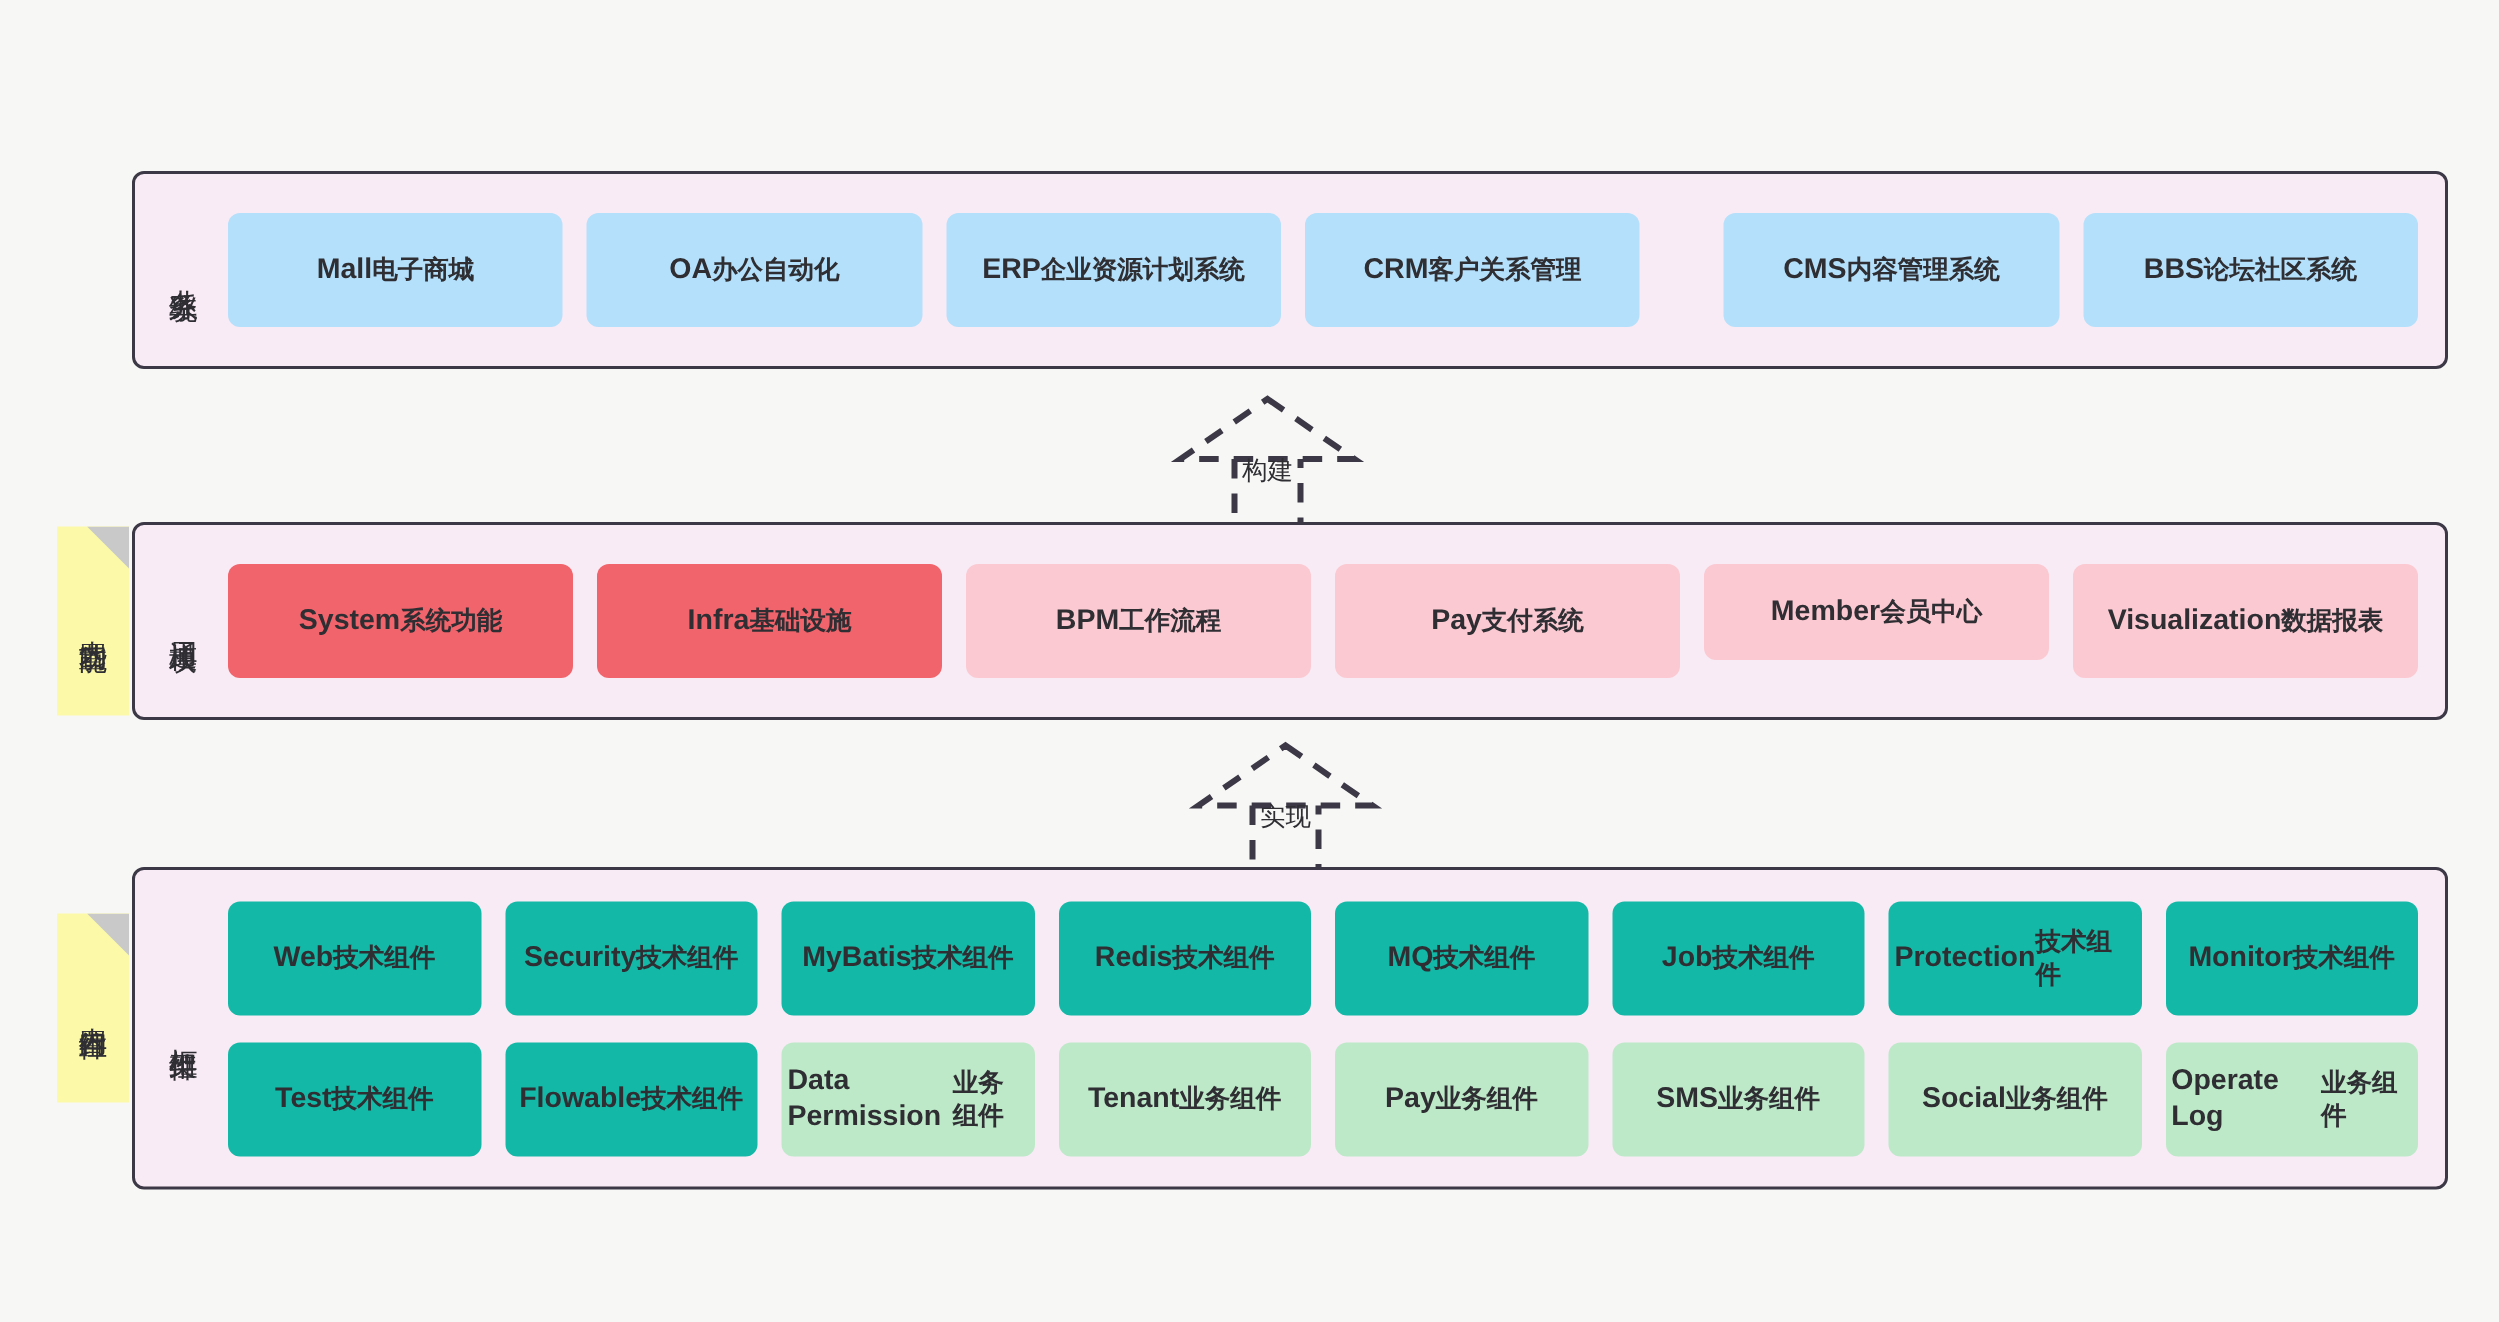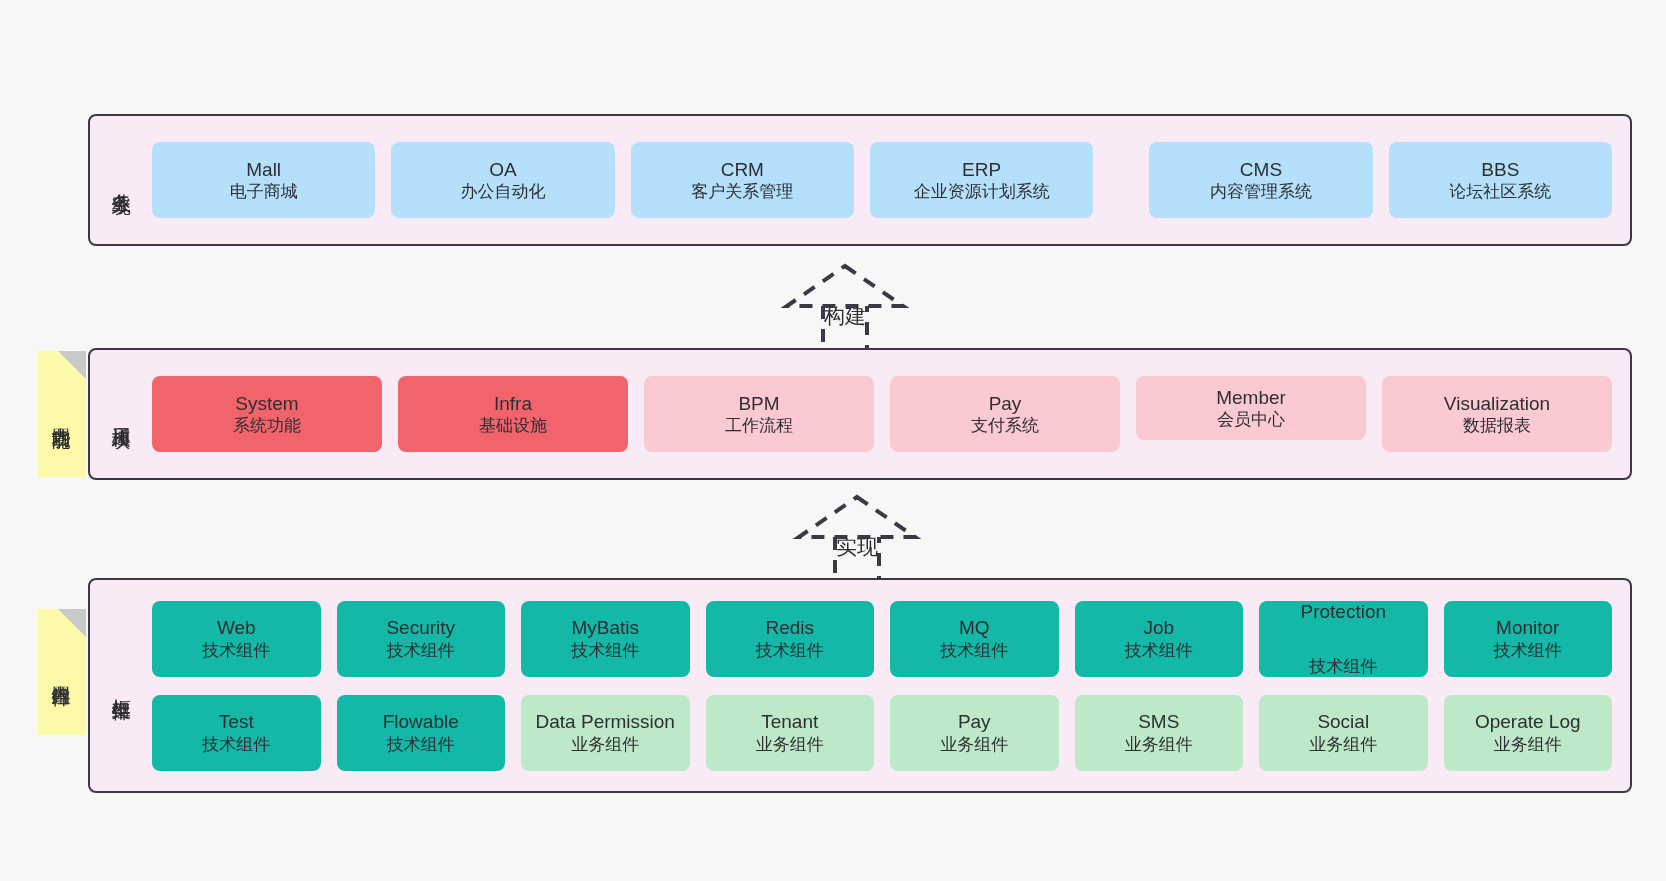--- a/index.html
+++ b/index.html
@@ -57,26 +57,27 @@
   }
   .card-row {
     display: flex;
     gap: 16px;
   }
   .card {
     flex: 1 1 0;
     box-sizing: border-box;
     border-radius: 8px;
     display: flex;
-    flex-direction: column;
+    flex-direction: row;
     align-items: center;
     justify-content: center;
     line-height: 1.24;
     padding: 6px 4px;
     color: #2e2e33;
+    font-weight: bold;
   }
   .card .t1 {
     font-size: 19px;
   }
   .card .t2 {
     font-size: 17px;
   }
 
   
   .c-blue       { background: #b4e0fb; }
@@ -123,21 +124,21 @@
   .uml-arrow svg {
     position: absolute;
     left: 0; top: 0;
     overflow: visible;
   }
   .uml-arrow .arrow-label {
     position: absolute;
     left: 50%;
     transform: translateX(-50%);
     top: 40px;
-    font-size: 21px;
+    font-size: 17px;
     color: #2e2e33;
     background: transparent;
     white-space: nowrap;
     padding: 0 2px;
   }
 </style>
 </head>
 <body>
 
 <div class="canvas">
@@ -148,26 +149,26 @@
       <div class="card-row">
         <div class="card c-blue" style="height:76px;">
           <div class="t1">Mall</div>
           <div class="t2">电子商城</div>
         </div>
         <div class="card c-blue" style="height:76px;">
           <div class="t1">OA</div>
           <div class="t2">办公自动化</div>
         </div>
         <div class="card c-blue" style="height:76px;">
+          <div class="t1">ERP</div>
+          <div class="t2">企业资源计划系统</div>
+        </div>
+        <div class="card c-blue" style="height:76px;">
           <div class="t1">CRM</div>
           <div class="t2">客户关系管理</div>
-        </div>
-        <div class="card c-blue" style="height:76px;">
-          <div class="t1">ERP</div>
-          <div class="t2">企业资源计划系统</div>
         </div>
         <div class="card c-blue" style="height:76px;margin-left:40px;">
           <div class="t1">CMS</div>
           <div class="t2">内容管理系统</div>
         </div>
         <div class="card c-blue" style="height:76px;">
           <div class="t1">BBS</div>
           <div class="t2">论坛社区系统</div>
         </div>
       </div>
@@ -256,21 +257,21 @@
           <div class="t2">技术组件</div>
         </div>
         <div class="card c-green" style="height:76px;">
           <div class="t1">MQ</div>
           <div class="t2">技术组件</div>
         </div>
         <div class="card c-green" style="height:76px;">
           <div class="t1">Job</div>
           <div class="t2">技术组件</div>
         </div>
-        <div class="card c-green" style="height:76px;gap:32px;">
+        <div class="card c-green" style="height:76px;">
           <div class="t1">Protection</div>
           <div class="t2">技术组件</div>
         </div>
         <div class="card c-green" style="height:76px;">
           <div class="t1">Monitor</div>
           <div class="t2">技术组件</div>
         </div>
       </div>
 
       <div class="card-row">

